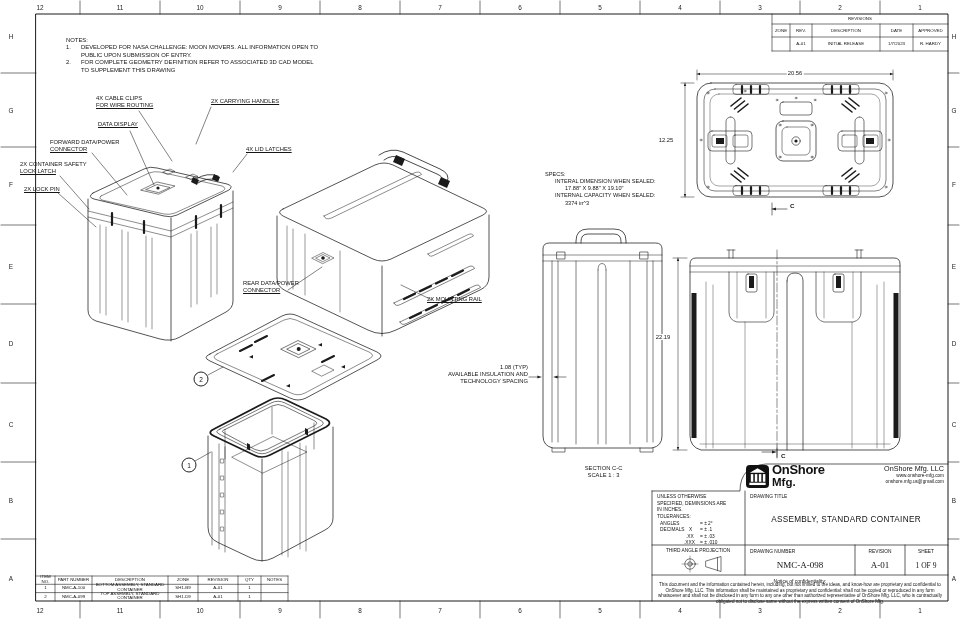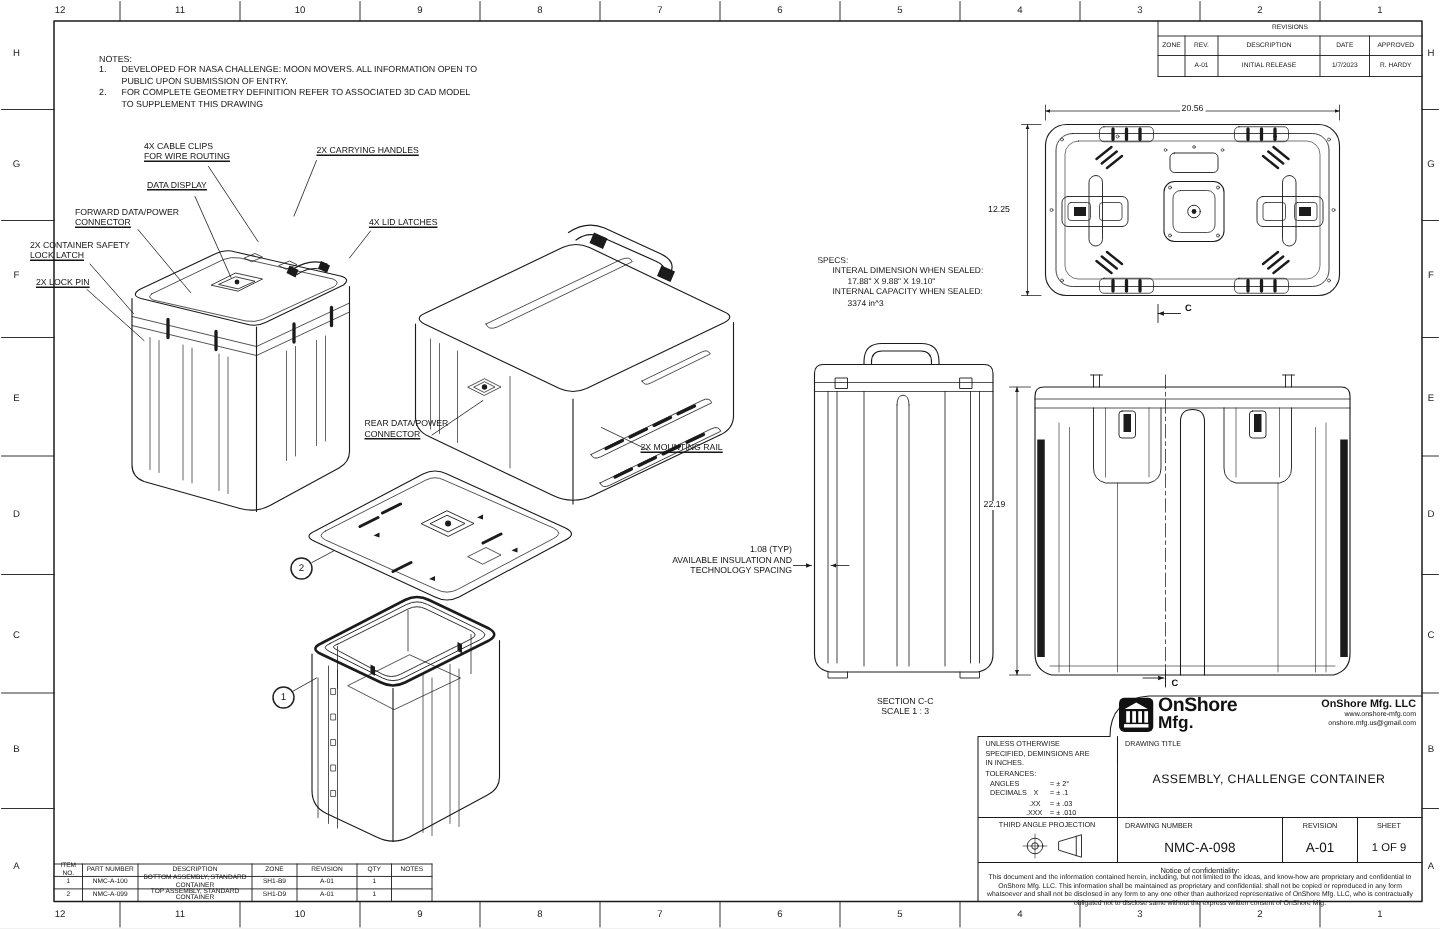--- a/index.html
+++ b/index.html
@@ -19,24 +19,24 @@
           transform:translate(-50%,-50%);color:#151515;white-space:normal;}
   .notes{position:absolute;left:66px;top:37px;font-size:5.9px;line-height:1.25;color:#151515;}
   .notes .row{display:flex;}
   .notes .num{width:15px;flex:none;}
   .notes .tx{width:238px;}
   .specs{position:absolute;left:545px;top:171px;font-size:5.6px;line-height:1.28;color:#151515;}
   .tb{position:absolute;font-size:4.8px;color:#151515;white-space:nowrap;}
   .brand1{position:absolute;left:772px;top:462px;font-size:13px;font-weight:bold;letter-spacing:-0.3px;}
   .brand2{position:absolute;left:772px;top:476px;font-size:11.5px;font-weight:bold;}
   .coblock{position:absolute;left:836px;top:464px;width:108px;text-align:right;line-height:1.3;}
-  .coblock .co{font-size:7.2px;font-weight:bold;}
+  .coblock .co{font-size:7.2px;font-weight:normal;}
   .coblock .cw{font-size:4.7px;}
   .title-main{position:absolute;left:746px;top:515px;width:200px;text-align:center;font-size:8.2px;letter-spacing:0.3px;}
-  .bigval{position:absolute;font-size:9px;transform:translate(-50%,-50%);}
+  .bigval{position:absolute;font-size:9px;transform:translate(-50%,-50%);font-family:Liberation Serif, serif;}
   .conf{position:absolute;left:656px;top:582px;width:288px;font-size:4.55px;line-height:1.25;text-align:center;color:#151515;}
   .conf-t{position:absolute;left:800px;top:578px;font-size:5px;transform:translate(-50%,0);color:#151515;}
 </style>
 </head>
 <body>
 
 <div class="sheet">
 
 <svg width="960" height="619" viewBox="0 0 960 619">
   <defs>
@@ -390,21 +390,21 @@
 <div class="tb" style="left:700px;top:520.5px">= ± 2°</div>
 <div class="tb" style="left:660px;top:527px">DECIMALS</div>
 <div class="tb" style="left:689px;top:527px">X</div>
 <div class="tb" style="left:700px;top:527px">= ± .1</div>
 <div class="tb" style="left:686px;top:533.5px">.XX</div>
 <div class="tb" style="left:700px;top:533.5px">= ± .03</div>
 <div class="tb" style="left:684px;top:540px">.XXX</div>
 <div class="tb" style="left:700px;top:540px">= ± .010</div>
 
 <div class="tb" style="left:750px;top:494px">DRAWING TITLE</div>
-<div class="title-main">ASSEMBLY, CHALLENGE CONTAINER</div>
+<div class="title-main">ASSEMBLY, STANDARD CONTAINER</div>
 
 <div class="tb" style="left:698px;top:548px;transform:translateX(-50%)">THIRD ANGLE PROJECTION</div>
 <div class="tb" style="left:750px;top:549px">DRAWING NUMBER</div>
 <div class="bigval" style="left:800px;top:565px">NMC-A-098</div>
 <div class="tb" style="left:880px;top:549px;transform:translateX(-50%)">REVISION</div>
 <div class="bigval" style="left:880px;top:565px">A-01</div>
 <div class="tb" style="left:926px;top:549px;transform:translateX(-50%)">SHEET</div>
 <div class="bigval" style="left:926px;top:565px;font-size:7.5px">1 OF 9</div>
 
 <div class="conf-t">Notice of confidentiality:</div>

